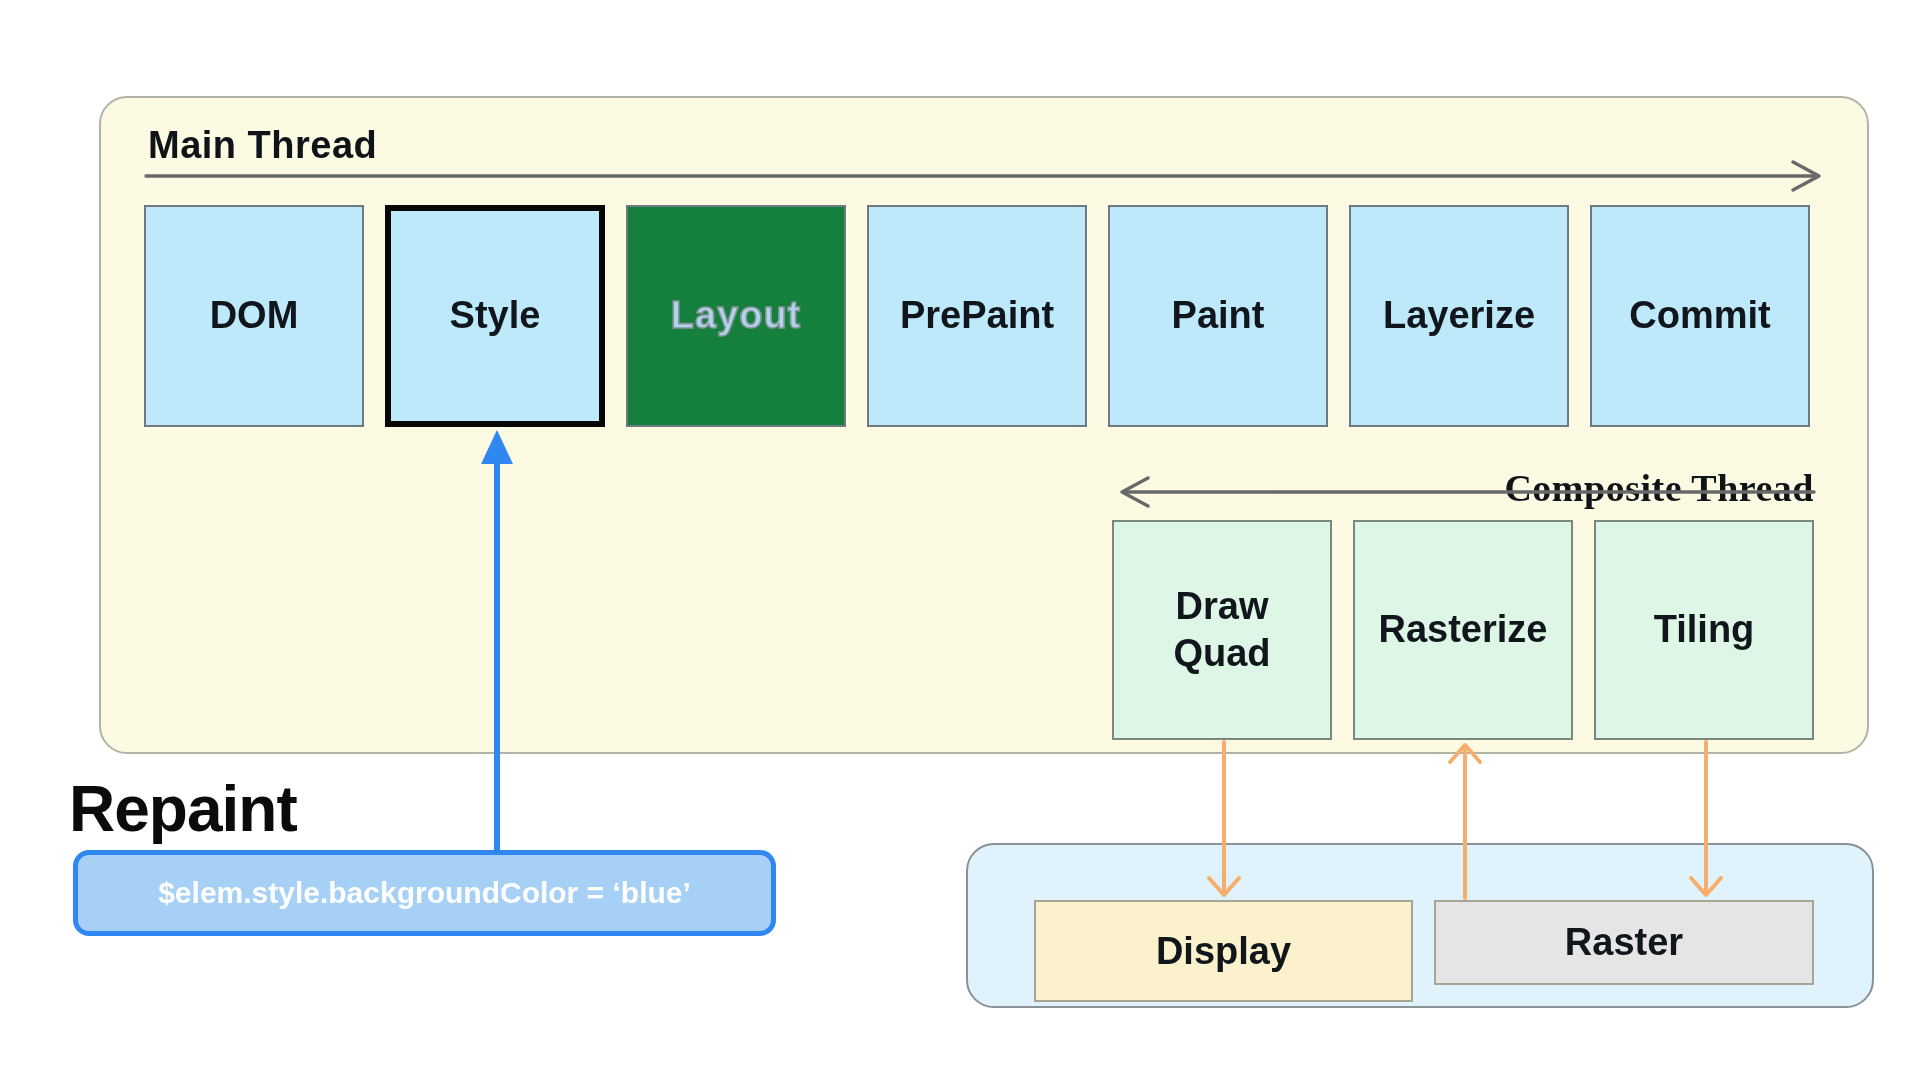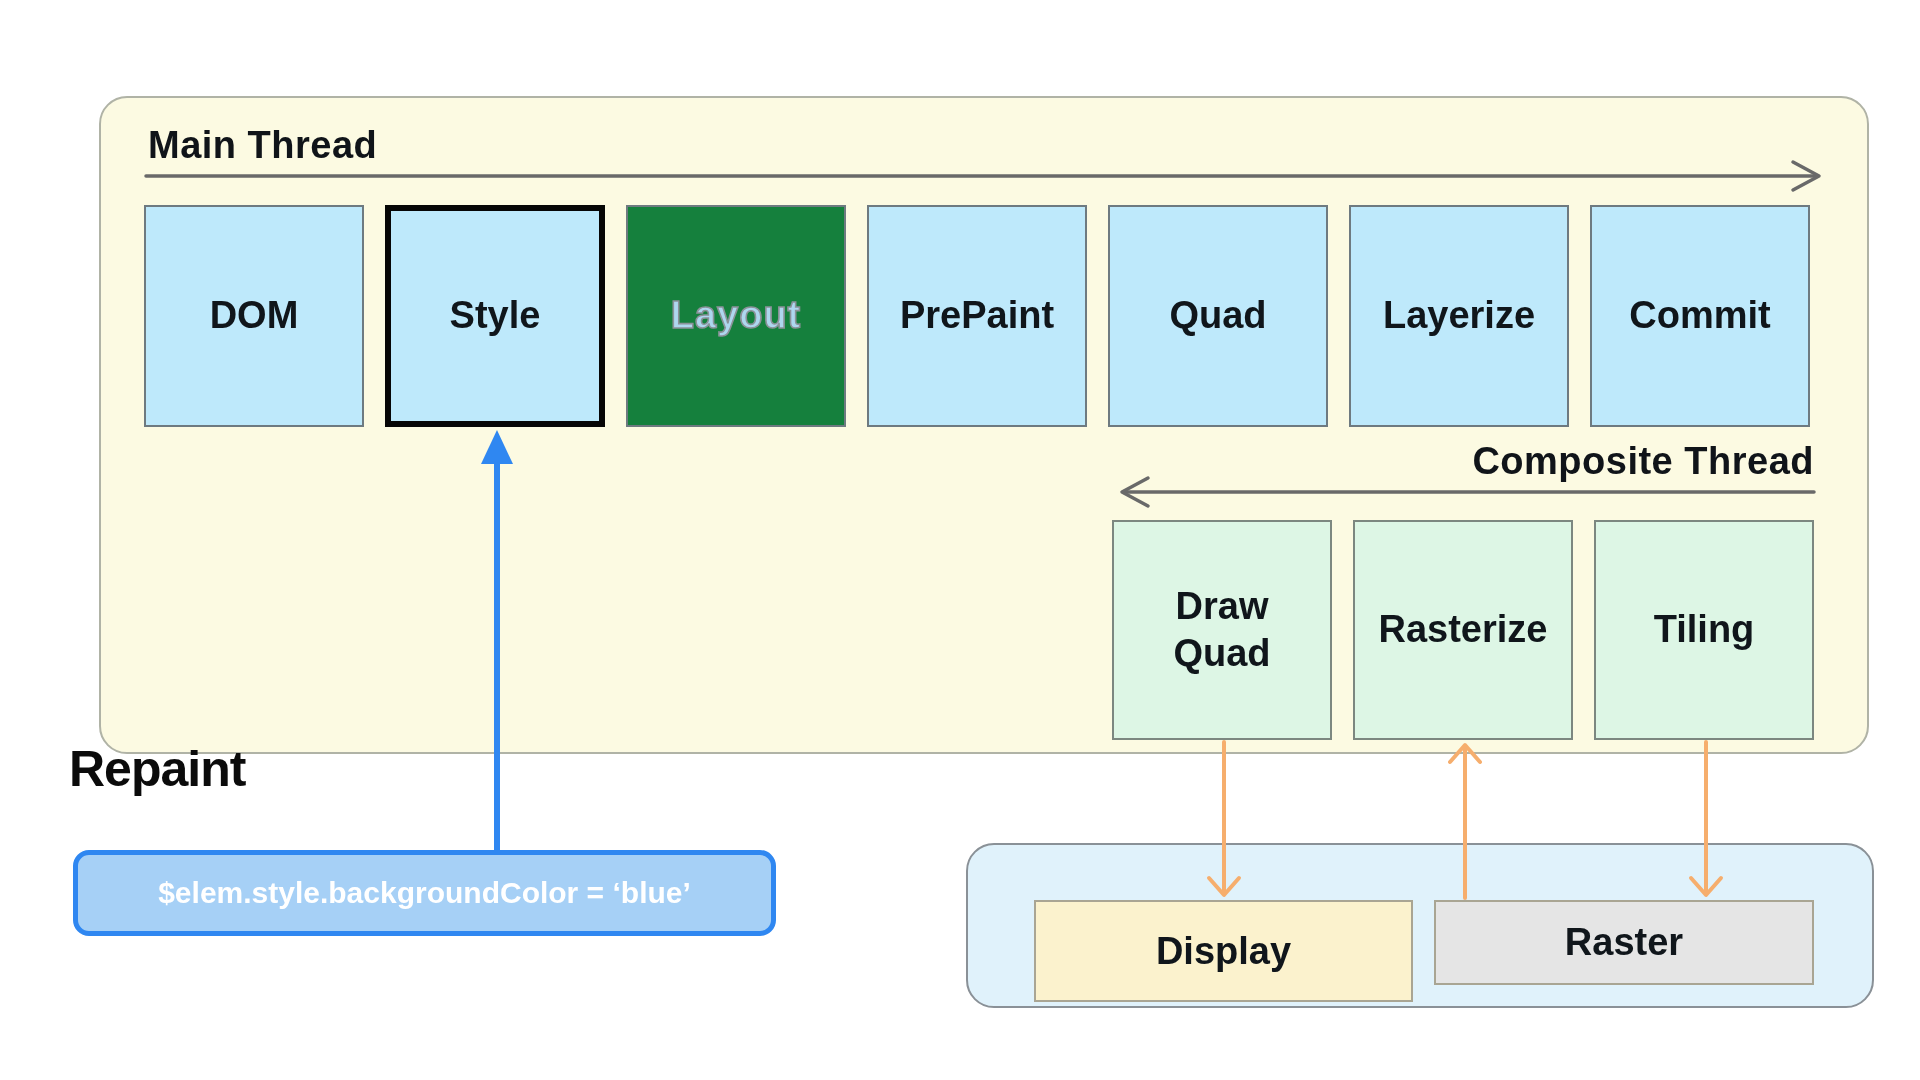--- a/index.html
+++ b/index.html
@@ -31,21 +31,21 @@
   }
   .thread-label {
     position: absolute;
     font-weight: bold;
     font-size: 38px;
     color: #101419;
     letter-spacing: 0.5px;
     white-space: nowrap;
   }
   .main-thread-label { left: 127px; top: 124px; }
-  .composite-thread-label { right: 127px; top: 440px; }
+  .composite-thread-label { right: 127px; top: 466px; font-family: Liberation Serif, serif; }
 
   
   .stage-row {
     position: absolute;
     display: flex;
     gap: 21px;
   }
   .main-stage-row { left: 123px; top: 205px; }
   .composite-stage-row { left: 1091px; top: 520px; }
 
@@ -75,22 +75,22 @@
   }
   .stage--green {
     width: 220px; height: 220px;
     background: #ddf6e5;
     border: 2px solid #7c8780;
   }
 
   
   .repaint-heading {
     position: absolute;
-    left: 48px; top: 740px;
-    font-size: 50px;
+    left: 48px; top: 772px;
+    font-size: 64px;
     font-weight: bold;
     letter-spacing: -1px;
     color: #0b0b0b;
   }
   .code-box {
     position: absolute;
     left: 52px; top: 850px;
     width: 703px; height: 86px;
     box-sizing: border-box;
     background: #a6d0f6;
@@ -166,21 +166,21 @@
     <div class="stage stage--selected">
       <span class="stage-label">Style</span>
     </div>
     <div class="stage stage--inactive">
       <span class="stage-label">Layout</span>
     </div>
     <div class="stage">
       <span class="stage-label">PrePaint</span>
     </div>
     <div class="stage">
-      <span class="stage-label">Quad</span>
+      <span class="stage-label">Paint</span>
     </div>
     <div class="stage">
       <span class="stage-label">Layerize</span>
     </div>
     <div class="stage">
       <span class="stage-label">Commit</span>
     </div>
   </div>
 
   <div class="thread-label composite-thread-label">Composite Thread</div>

